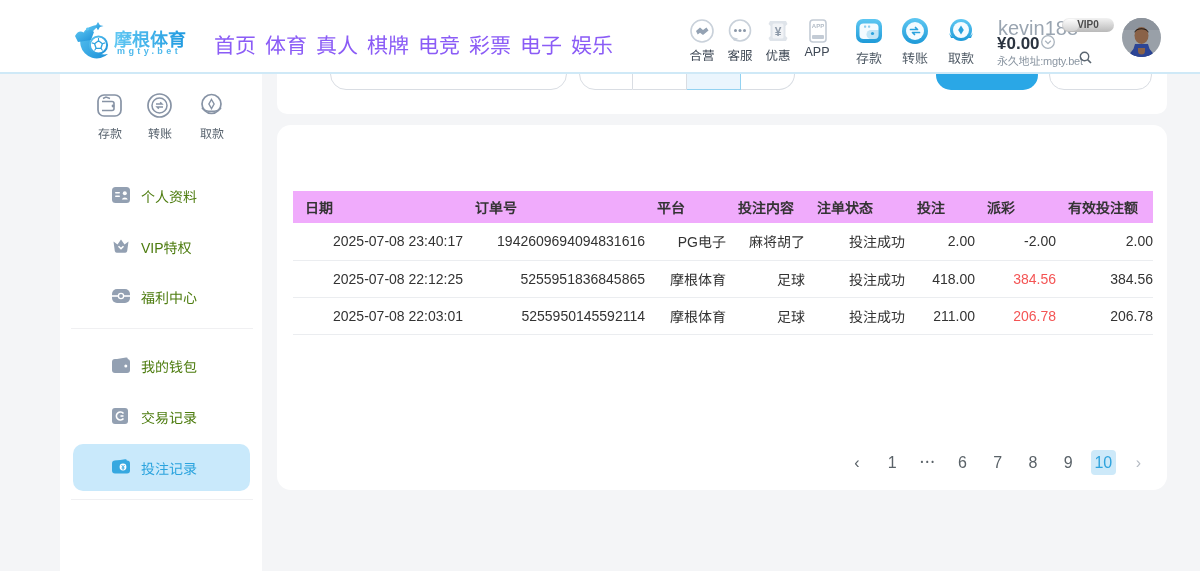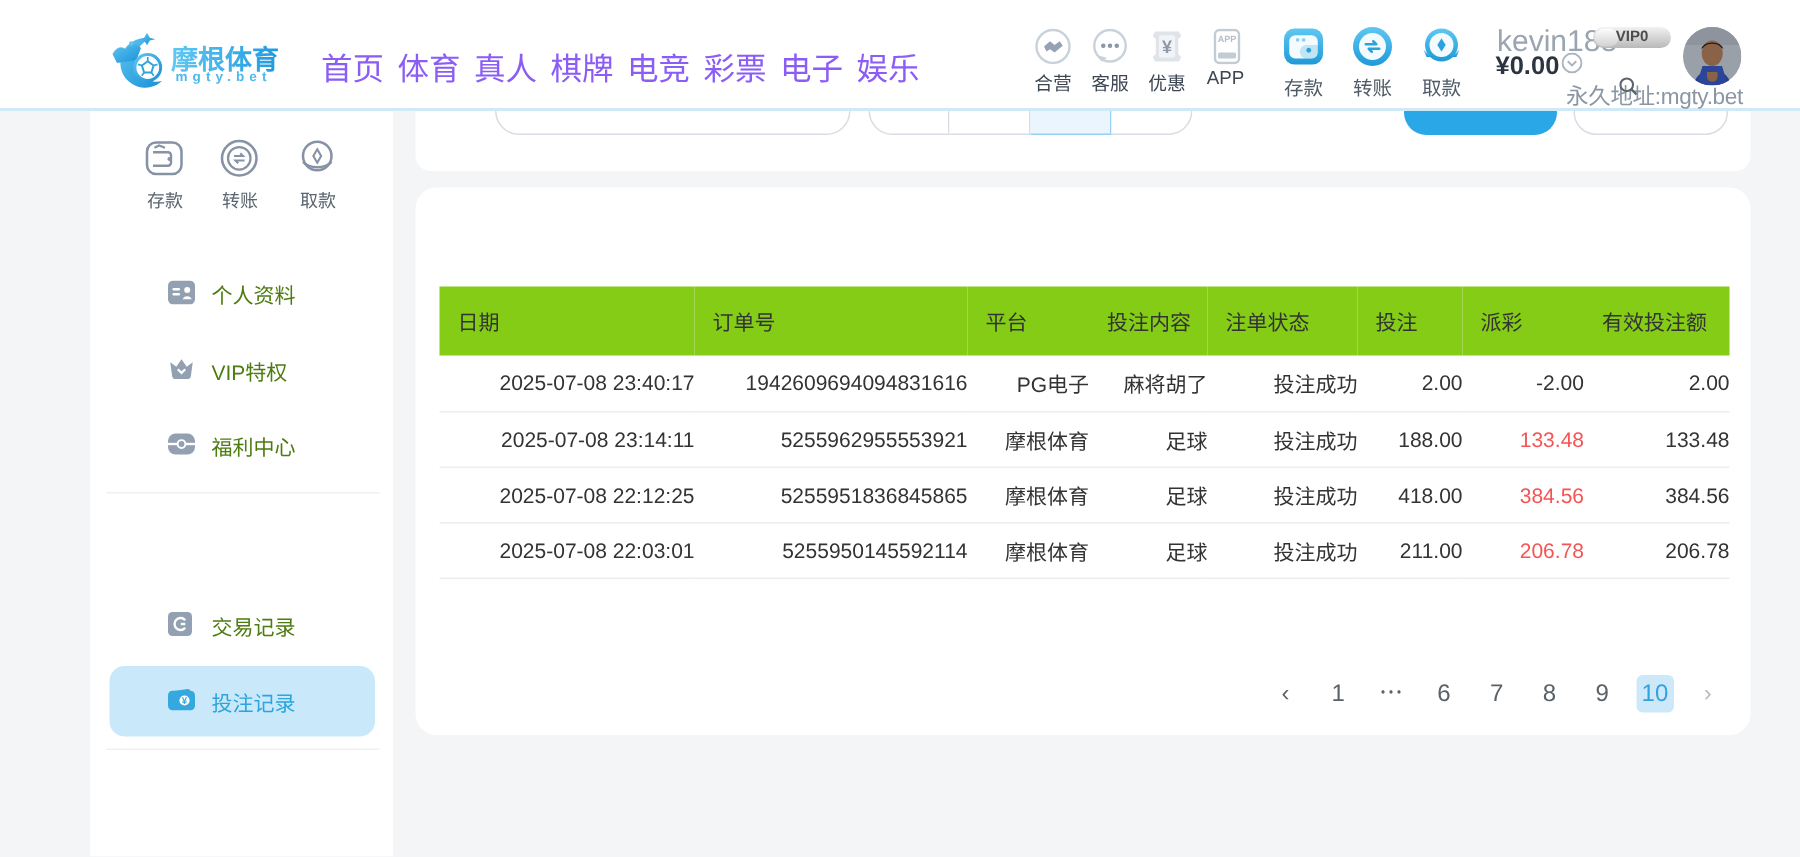--- a/index.html
+++ b/index.html
@@ -25,39 +25,39 @@
 .menu{position:absolute;left:214px;top:29px;display:flex}
 .menu div{width:32px;margin-right:19px;font-size:21px;font-weight:500;color:#8b5cf6;white-space:nowrap}
 .gicon{position:absolute;top:19px;width:24px;height:24px}
 .glabel{position:absolute;top:45px;width:40px;text-align:center;font-size:12.5px;color:#3d4754}
 .bicon{position:absolute;top:17px;width:28px;height:28px}
 .blabel{position:absolute;top:48px;width:44px;text-align:center;font-size:13px;color:#505b66}
 .uname{position:absolute;left:998px;top:17px;font-size:20px;color:#9aa5b1}
 .vip{position:absolute;left:1062px;top:17.5px;width:52px;height:14px;background:linear-gradient(180deg,#f2f2f2,#b9b9b9);border-radius:7px;text-align:center;font-size:10px;font-weight:bold;color:#4c4c4c;line-height:14px}
 .vip::before{content:"";position:absolute;left:1px;top:1px;width:16px;height:12px;background:linear-gradient(180deg,#fdfdfd,#d2d2d2);border-radius:6px}
 .money{position:absolute;left:997px;top:34px;font-size:17px;font-weight:bold;color:#2b3440}
-.perm{position:absolute;left:1044px;top:51.5px;font-size:15px;color:#8b96a2;letter-spacing:-0.2px}
+.perm{position:absolute;left:997px;top:51.5px;font-size:11px;color:#8b96a2;letter-spacing:-0.2px}
 .avatar{position:absolute;left:1122px;top:18px;width:39px;height:39px;border-radius:50%;overflow:hidden}
 
 
 .side{position:absolute;left:60px;top:74px;width:202px;height:497px;background:#fff;z-index:2}
 .sico{position:absolute;top:18px;width:27px;height:27px}
 .slab{position:absolute;top:50px;width:44px;text-align:center;font-size:12px;color:#5a6570}
 .mitem{position:absolute;left:0;width:202px;height:28px}
 .mitem .mi{position:absolute;left:52px;top:6px;width:18px;height:16px}
 .mitem .mt{position:absolute;left:81px;top:5px;font-size:14px;color:#4d7c0f}
 .mdiv{position:absolute;left:11px;width:182px;height:1px;background:#f0f0f2}
 .mhl{position:absolute;left:13px;top:369.5px;width:177px;height:47px;background:#c9e9fb;border-radius:10px}
 
 
 .main{position:absolute;left:277px;top:125px;width:890px;height:365px;background:#fff;border-radius:14px;z-index:1}
 .infobar{position:absolute;left:16px;top:14px;width:860px;height:40px;border:1px solid #a7daf3;border-radius:10px;background:#fff}
 .infotext{position:absolute;left:37px;top:12px;font-size:14px;color:#404a54}
 table.t{position:absolute;left:16px;top:66px;width:860px;border-collapse:collapse;table-layout:fixed;font-size:14px;color:#333}
-table.t th{background:#84cc16;height:46px;font-weight:normal;text-align:left;padding-left:12px;color:#333}
+table.t th{background:#f0abfc;height:32px;font-weight:bold;text-align:left;padding-left:12px;color:#333}
 table.t td{height:37px;text-align:right;padding-left:12px;border-bottom:1px solid #ebedf0}
 .red{color:#f45454}
 .pager{position:absolute;left:0;top:325px;width:874px;display:flex;justify-content:flex-end;align-items:center;font-size:16px;color:#5a6268}
 .pager .p{width:25px;height:25px;line-height:25px;text-align:center;margin-left:10.2px}
 .pager .pa{background:#cde9f9;color:#2fa3dd;border-radius:4px}
 .pager .parrow{color:#b6bcc4}
 </style>
 </head>
 <body>
 
@@ -100,30 +100,20 @@
           <td>2025-07-08 23:40:17</td>
           <td>1942609694094831616</td>
           <td>PG电子</td>
           <td>麻将胡了</td>
           <td>投注成功</td>
           <td>2.00</td>
           <td>-2.00</td>
           <td>2.00</td>
         </tr>
     <tr>
-          <td>2025-07-08 23:14:11</td>
-          <td>5255962955553921</td>
-          <td>摩根体育</td>
-          <td>足球</td>
-          <td>投注成功</td>
-          <td>188.00</td>
-          <td class="red">133.48</td>
-          <td>133.48</td>
-        </tr>
-    <tr>
           <td>2025-07-08 22:12:25</td>
           <td>5255951836845865</td>
           <td>摩根体育</td>
           <td>足球</td>
           <td>投注成功</td>
           <td>418.00</td>
           <td class="red">384.56</td>
           <td>384.56</td>
         </tr>
     <tr>
@@ -193,20 +183,28 @@
   </div>
   <div class="mitem" style="top:207.5px">
     <svg class="mi" viewBox="0 0 18 16">
         <rect y="1" width="18" height="14" rx="5" fill="#93a0b2"></rect>
         <rect y="7.2" width="18" height="1.6" fill="#fff"></rect>
         <circle cx="9" cy="8" r="2.6" fill="#93a0b2" stroke="#fff" stroke-width="1.3"></circle>
       </svg>
     <div class="mt">福利中心</div>
   </div>
   <div class="mdiv" style="top:254px"></div>
+  <div class="mitem" style="top:277px">
+    <svg class="mi" viewBox="0 0 18 16">
+        <rect y="2" width="18" height="14" rx="3" fill="#93a0b2"></rect>
+        <path d="M2 2.5 L14 0.5 a1.5 1.5 0 0 1 1.8 1.4 V3" fill="#93a0b2"></path>
+        <circle cx="13.8" cy="9" r="1.5" fill="#fff"></circle>
+      </svg>
+    <div class="mt">我的钱包</div>
+  </div>
   <div class="mitem" style="top:327.5px">
     <svg class="mi" viewBox="0 0 18 16">
         <rect width="16" height="16" rx="3" fill="#93a0b2"></rect>
         <path d="M11.5 5.5 a4 4 0 1 0 0 5" fill="none" stroke="#fff" stroke-width="1.6"></path>
         <path d="M11.5 8 h-3" stroke="#fff" stroke-width="1.6"></path>
       </svg>
     <div class="mt">交易记录</div>
   </div>
   <div class="mitem" style="top:379px">
     <svg class="mi" viewBox="0 0 18 16">

